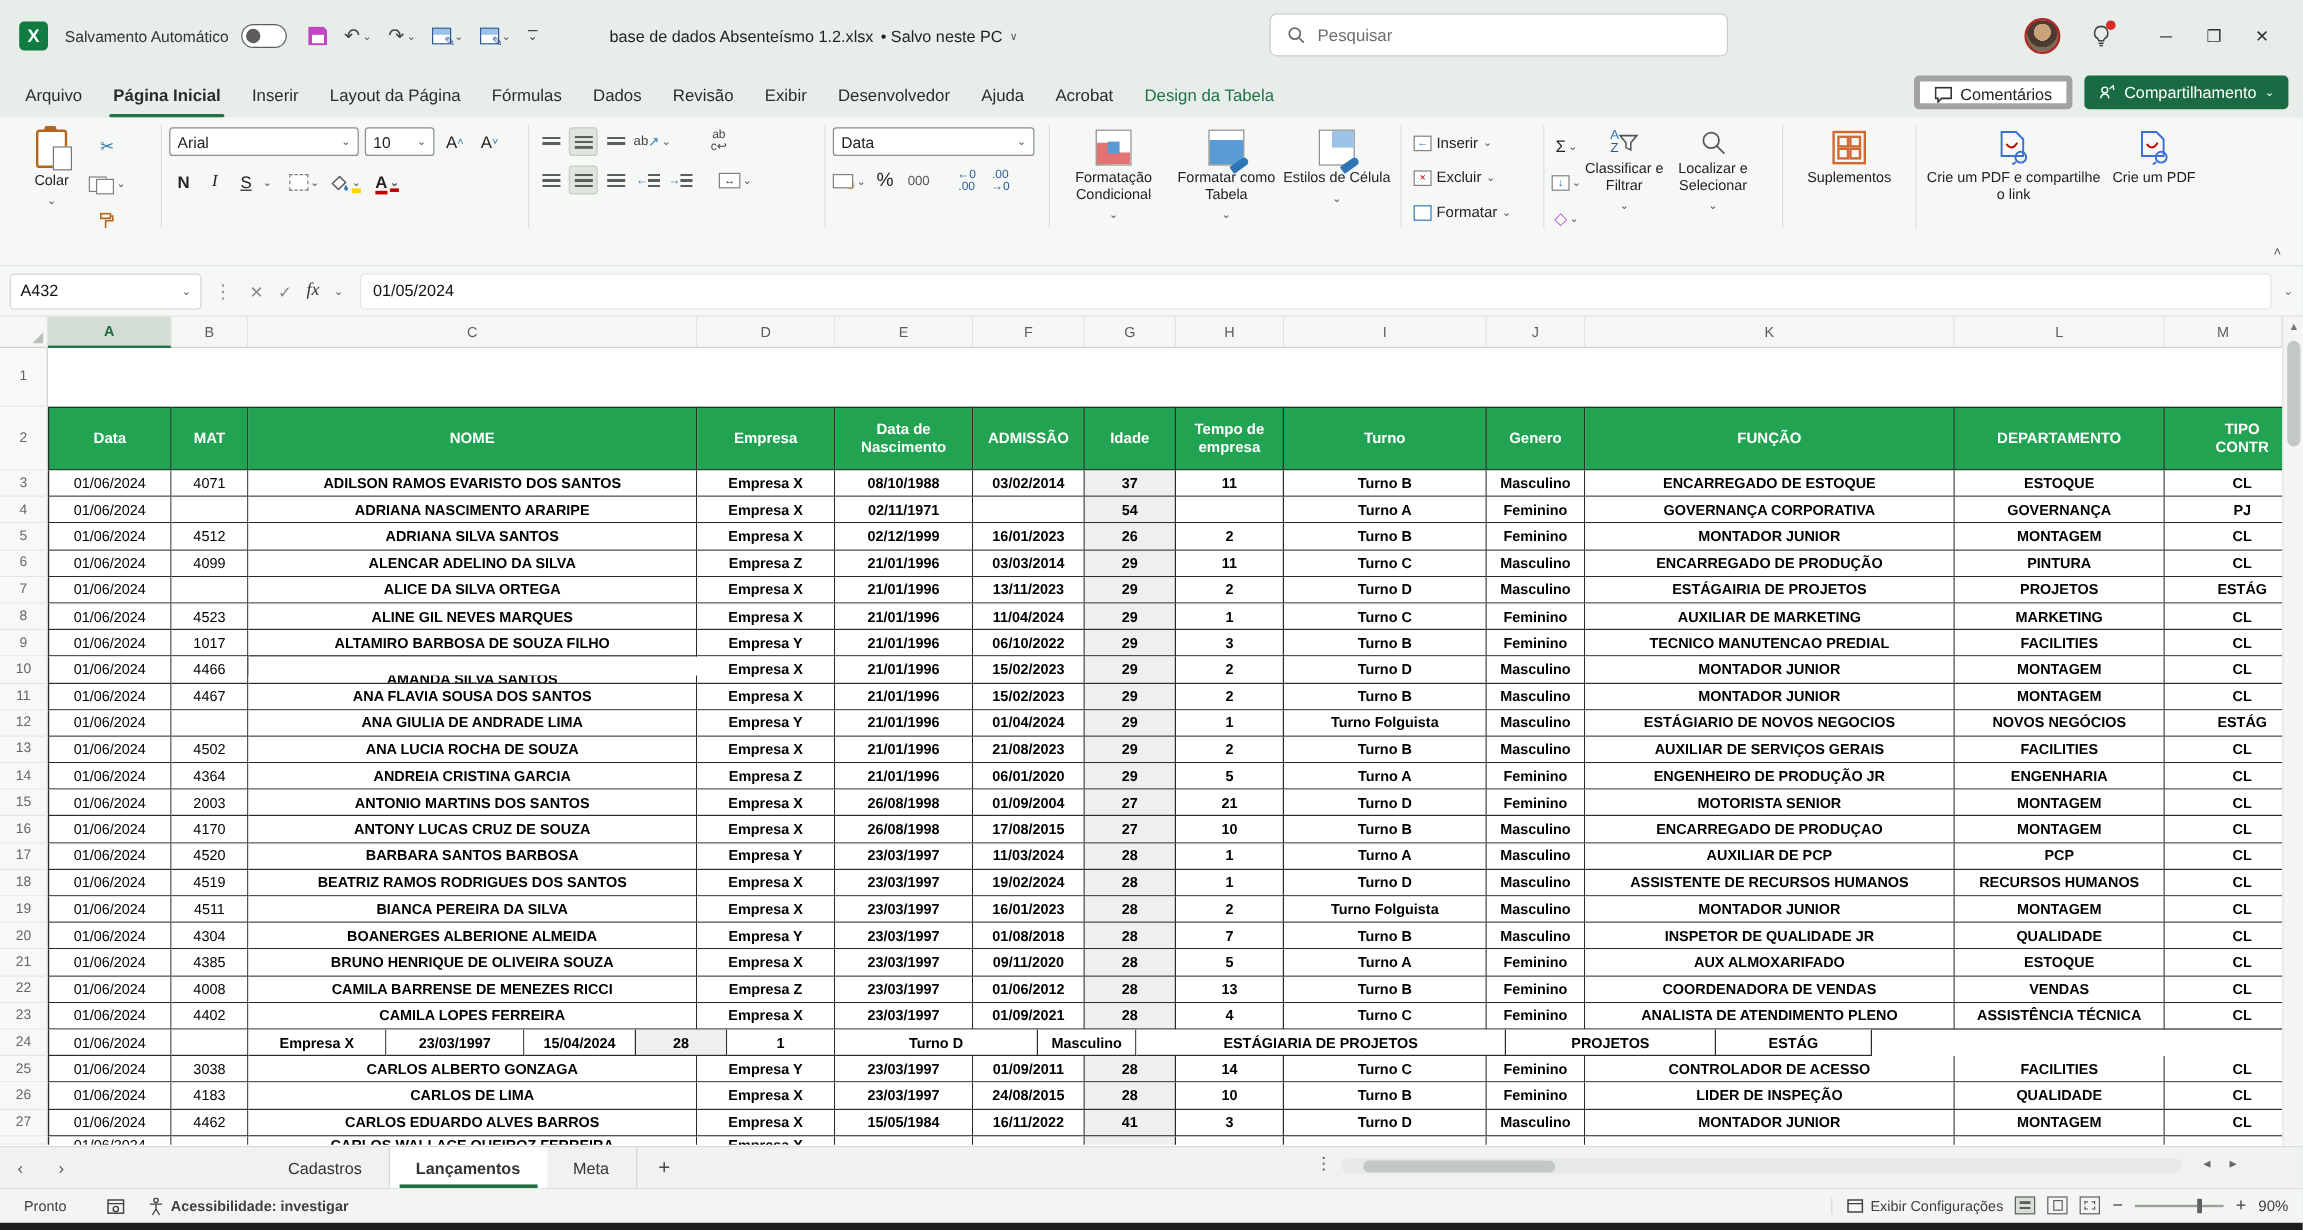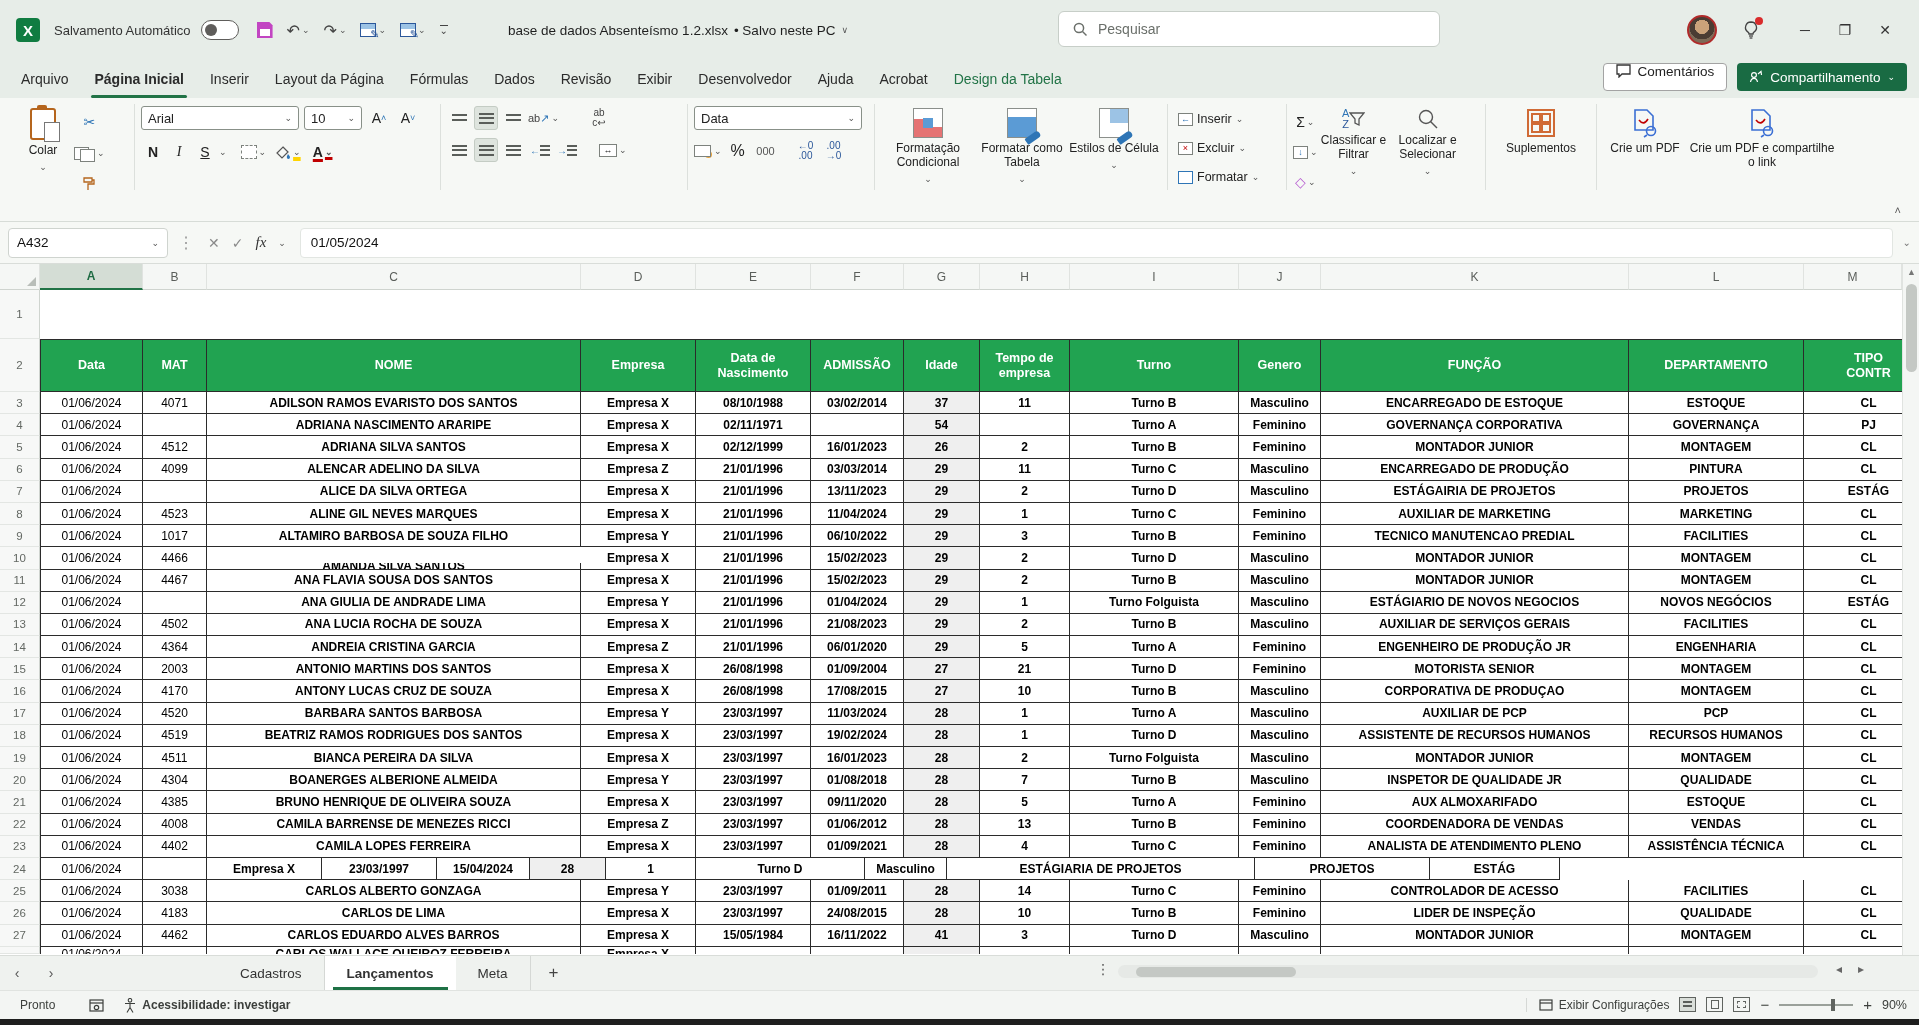--- a/index.html
+++ b/index.html
@@ -37,21 +37,21 @@
   .bulb-dot { position:absolute; right:-4px; top:-4px; width:8px; height:8px; border-radius:50%; background:#d92b2b; }
   .winbtn { width:40px; height:40px; display:flex; align-items:center; justify-content:center; font-size:14px; color:#333; }
 
   
   #tabrow { top:60px; left:0; width:100%; height:38px; display:flex; align-items:stretch; padding-left:8px; }
   .rtab { padding:0 13px; display:flex; align-items:center; font-size:14px; color:#2b2b2b; position:relative; white-space:nowrap; }
   .rtab.active { font-weight:bold; }
   .rtab.active:after { content:""; position:absolute; left:10px; right:10px; bottom:0; height:3px; background:#217346; border-radius:2px; }
   .rtab.ctx { color:#217346; }
   #tabrow-right { position:absolute; right:12px; top:63px; display:flex; gap:10px; }
-  .cmt-btn { height:28px; border:1px solid #a3a3a3; border-radius:4px; background:#fff; display:flex; align-items:flex-start; gap:7px; padding:0 12px; font-size:13.5px; color:#222; }
+  .cmt-btn { height:28px; border:5px solid #a3a3a3; border-radius:4px; background:#fff; display:flex; align-items:flex-end; gap:7px; padding:0 12px; font-size:13.5px; color:#222; }
   .share-btn { height:28px; border-radius:4px; background:#196B43; display:flex; align-items:center; gap:7px; padding:0 12px; font-size:13.5px; color:#fff; }
 
   
   #ribbon { top:98px; left:0; width:100%; height:124px; background:#F6F8F5; border-bottom:1px solid #D7DCD7; }
   #ribbon-groups { display:flex; height:98px; padding-left:6px; }
   .rgroup { position:relative; display:flex; padding:4px 6px 0 6px; }
   .rdiv { width:1px; background:#DCE0DC; margin:6px 0; }
   .glabels { position:absolute; left:0; top:98px; width:100%; height:25px; display:flex; padding-left:6px;margin-top:41px; }
   .glabel { font-size:11.5px; color:#5c5f5c; display:flex; align-items:center; justify-content:center; gap:6px; }
   .launcher { width:9px; height:9px; border-right:1.5px solid #5c5f5c; border-bottom:1.5px solid #5c5f5c; display:inline-block; }
@@ -433,37 +433,37 @@
               <rect x="16" y="6" width="8" height="8" fill="none" stroke="#D06A35" stroke-width="2"></rect>
               <rect x="6" y="16" width="8" height="8" fill="none" stroke="#D06A35" stroke-width="2"></rect>
               <rect x="16" y="16" width="8" height="8" fill="none" stroke="#D06A35" stroke-width="2"></rect>
             </svg>
           <span>Suplementos</span>
         </div>
       </div>
       <div class="rdiv"></div>
 
       <div class="rgroup" style="width:250px">
+        <div class="bigbtn" style="width:150px">
+          <svg width="26" height="30" viewBox="0 0 26 30">
+              <path d="M3 2h12l6 6v14H3z" fill="none" stroke="#3b6fd4" stroke-width="1.6"></path>
+              <path d="M7 12c3 4 6 4 9-1" fill="none" stroke="#c00000" stroke-width="1.6"></path>
+              <circle cx="19" cy="23" r="4.5" fill="none" stroke="#3b6fd4" stroke-width="1.6"></circle>
+              <line x1="15" y1="27" x2="12" y2="29" stroke="#3b6fd4" stroke-width="1.6"></line>
+            </svg>
+          <span>Crie um PDF e compartilhe o link</span>
+        </div>
         <div class="bigbtn" style="width:84px">
           <svg width="26" height="30" viewBox="0 0 26 30">
               <path d="M3 2h12l6 6v14H3z" fill="none" stroke="#3b6fd4" stroke-width="1.6"></path>
               <path d="M7 12c3 4 6 4 9-1" fill="none" stroke="#c00000" stroke-width="1.6"></path>
               <circle cx="19" cy="23" r="4.5" fill="none" stroke="#3b6fd4" stroke-width="1.6"></circle>
               <line x1="15" y1="27" x2="12" y2="29" stroke="#3b6fd4" stroke-width="1.6"></line>
             </svg>
           <span>Crie um PDF</span>
-        </div>
-        <div class="bigbtn" style="width:150px">
-          <svg width="26" height="30" viewBox="0 0 26 30">
-              <path d="M3 2h12l6 6v14H3z" fill="none" stroke="#3b6fd4" stroke-width="1.6"></path>
-              <path d="M7 12c3 4 6 4 9-1" fill="none" stroke="#c00000" stroke-width="1.6"></path>
-              <circle cx="19" cy="23" r="4.5" fill="none" stroke="#3b6fd4" stroke-width="1.6"></circle>
-              <line x1="15" y1="27" x2="12" y2="29" stroke="#3b6fd4" stroke-width="1.6"></line>
-            </svg>
-          <span>Crie um PDF e compartilhe o link</span>
         </div>
       </div>
     </div>
 
     <div class="glabels">
       <div class="glabel" style="width:128px">
           <span>Área de Transfer...</span>
           <span class="launcher"></span>
         </div>
       <div class="glabel" style="width:306px">
@@ -768,21 +768,21 @@
           <div class="dcell first-dark" style="width: 103px;">01/06/2024</div>
           <div class="dcell" style="width: 64px;">4170</div>
           <div class="dcell b" style="width: 374px;">ANTONY LUCAS CRUZ DE SOUZA</div>
           <div class="dcell b" style="width: 115px;">Empresa X</div>
           <div class="dcell b" style="width: 115px;">26/08/1998</div>
           <div class="dcell b" style="width: 93px;">17/08/2015</div>
           <div class="dcell b shade" style="width: 76px;">27</div>
           <div class="dcell b" style="width: 90px;">10</div>
           <div class="dcell b" style="width: 169px;">Turno B</div>
           <div class="dcell b" style="width: 82px;">Masculino</div>
-          <div class="dcell b" style="width: 308px;">CORPORATIVA DE PRODUÇAO</div>
+          <div class="dcell b" style="width: 308px;">ENCARREGADO DE PRODUÇAO</div>
           <div class="dcell b" style="width: 175px;">MONTAGEM</div>
           <div class="dcell b" style="width: 130px;">CL</div>
         </div>
         <div class="grow" style="height: 22.2px;">
           <div class="gcell" style="width: 40px;">17</div>
           <div class="dcell first-dark" style="width: 103px;">01/06/2024</div>
           <div class="dcell" style="width: 64px;">4520</div>
           <div class="dcell b" style="width: 374px;">BARBARA SANTOS BARBOSA</div>
           <div class="dcell b" style="width: 115px;">Empresa Y</div>
           <div class="dcell b" style="width: 115px;">23/03/1997</div>

